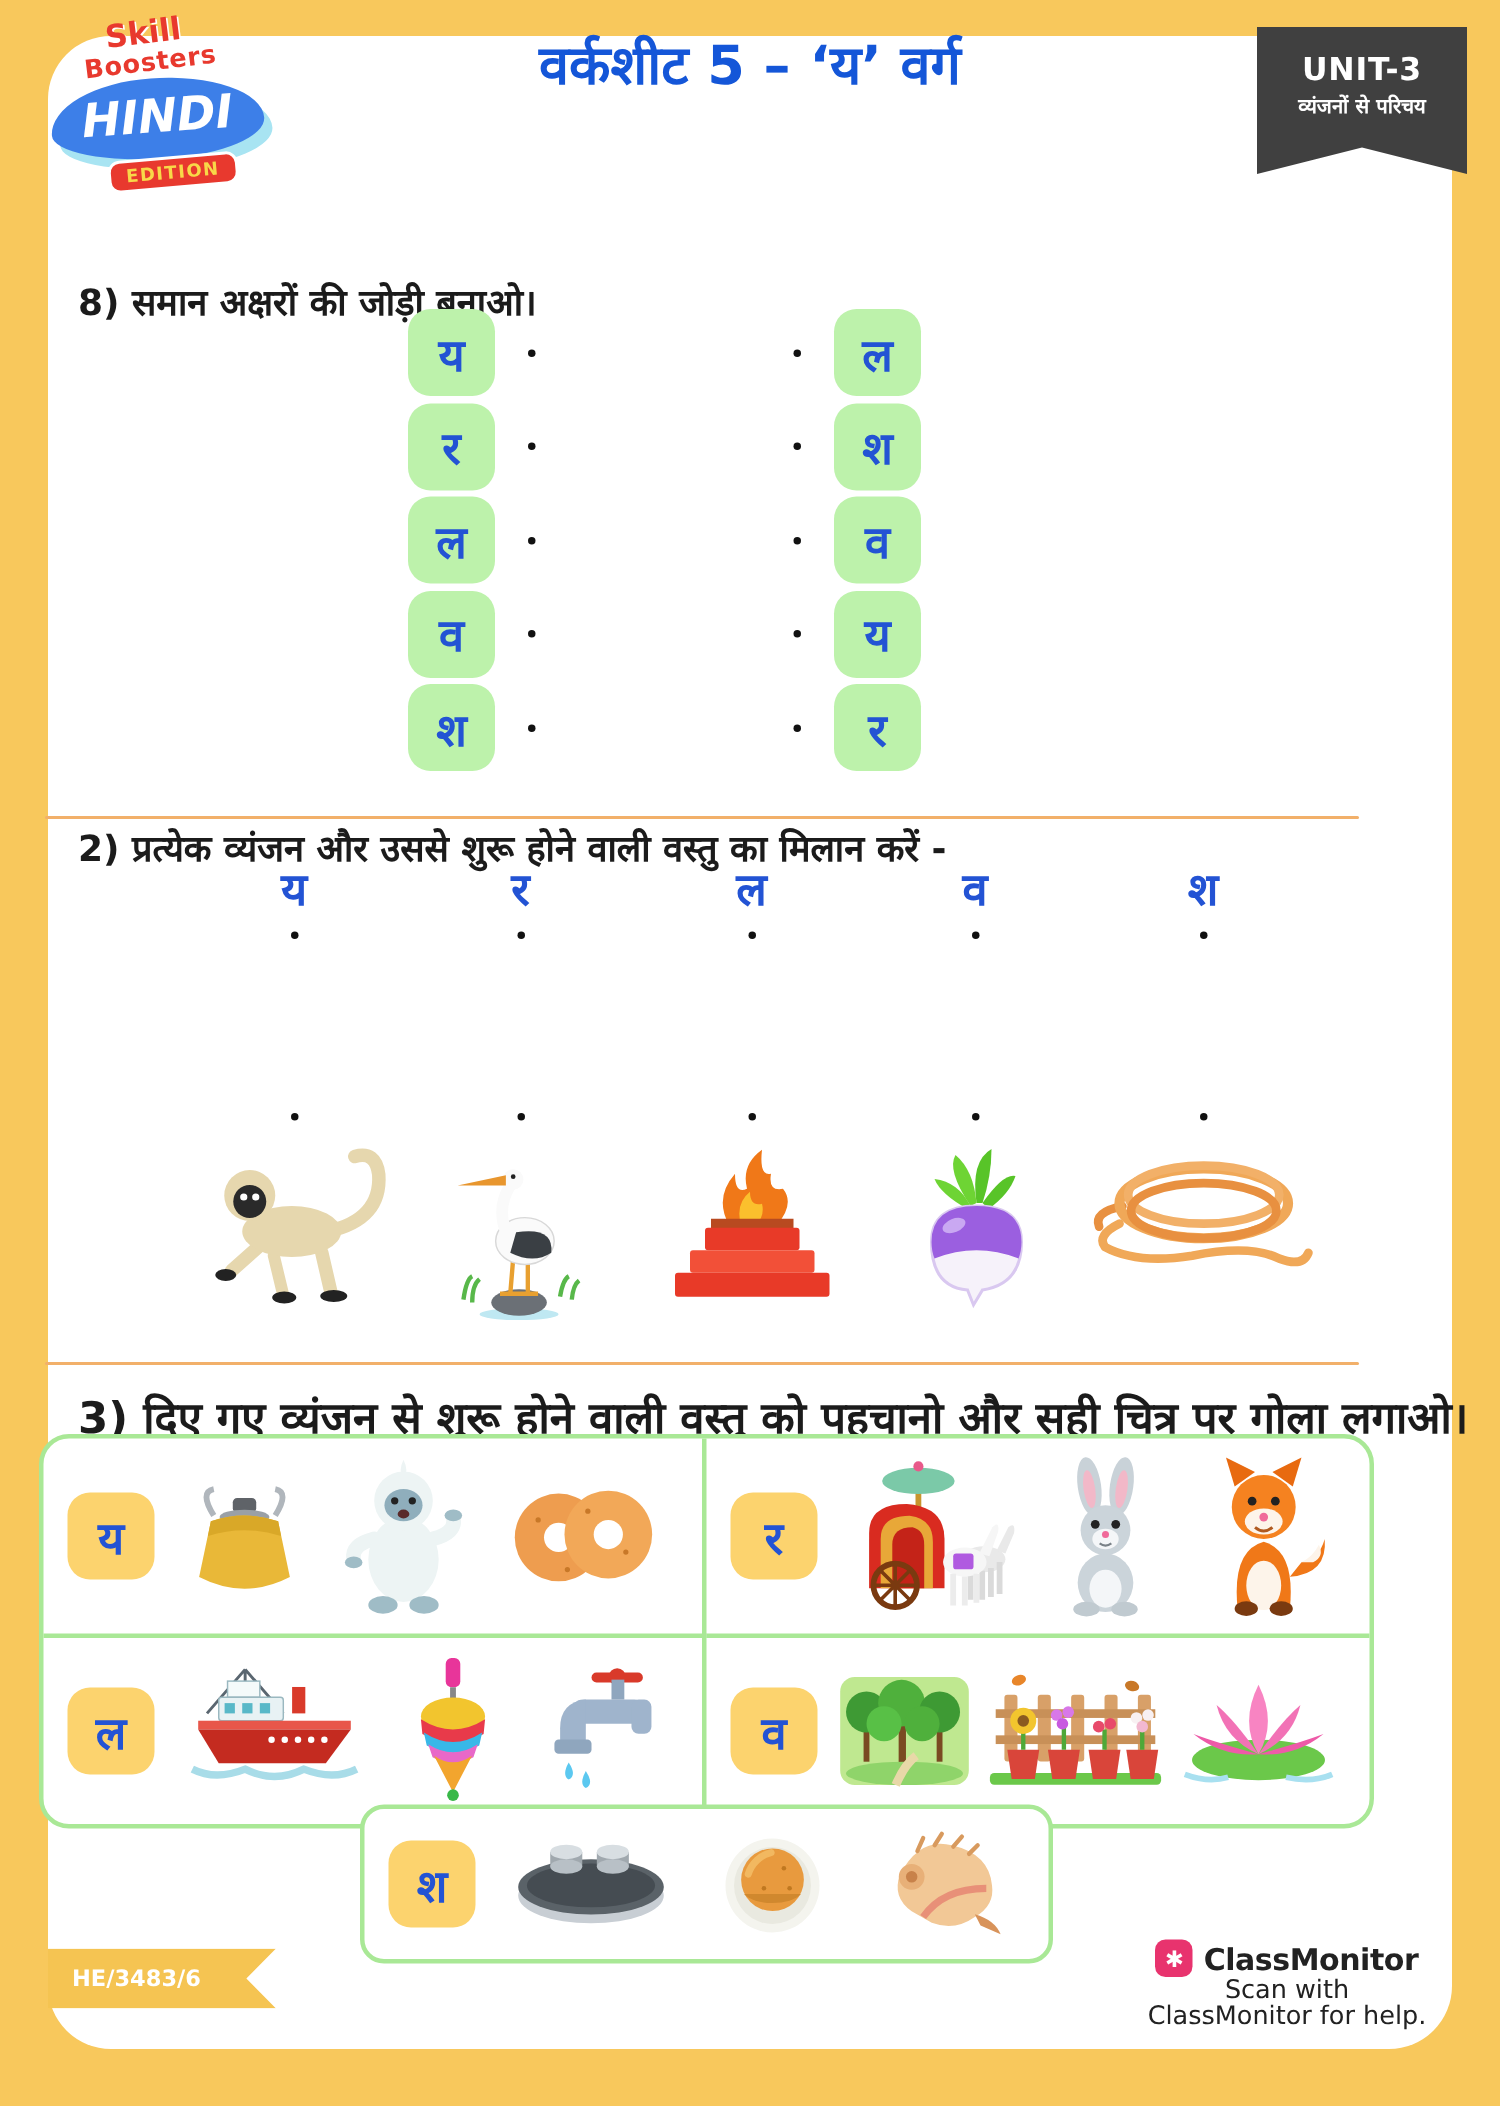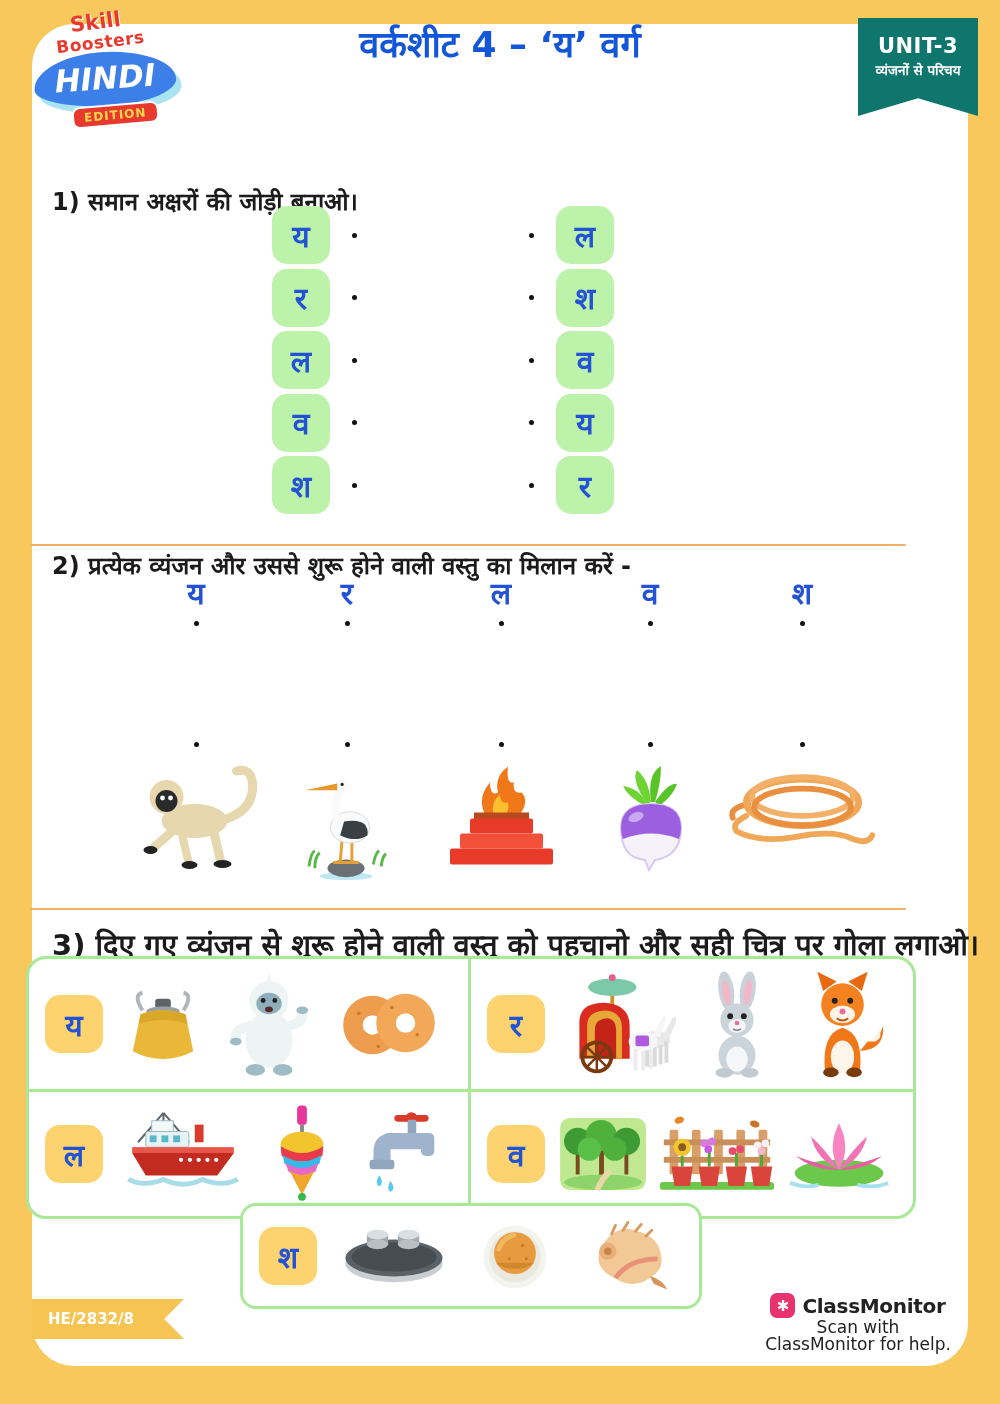--- a/index.html
+++ b/index.html
@@ -23,22 +23,22 @@
     border-radius:48% 52% 46% 54%/62% 58% 42% 38%;
     box-shadow:5px 7px 0 #A8E4F2;transform:rotate(-4deg);
   }
   .logo-edition{
     position:absolute;left:46px;top:96px;background:#E8392E;color:#F8D848;
     font-weight:800;font-size:12px;letter-spacing:1px;padding:2px 10px;border-radius:8px;
     border:2px solid #fff;transform:rotate(-5deg);
   }
   
   .unit-badge{
-    position:absolute;right:22px;top:18px;width:120px;height:98px;z-index:5;
-    background:#0f766e;color:#fff;text-align:center;
+    position:absolute;right:22px;top:18px;width:140px;height:98px;z-index:5;
+    background:#404040;color:#fff;text-align:center;
     clip-path:polygon(0 0,100% 0,100% 100%,50% 82%,0 100%);
   }
   .unit-badge .u1{font-weight:800;font-size:21px;margin-top:16px;letter-spacing:.5px;}
   .unit-badge .u2{font-weight:700;font-size:13.5px;margin-top:3px;}
   
   .title{position:absolute;left:0;top:22px;width:100%;text-align:center;color:#1456D8;font-weight:800;}
   .title .t1{font-size:37px;line-height:46px;}
   .title .t2{font-size:36px;line-height:46px;}
   
   .sec-heading{position:absolute;left:52px;color:#1b1b1b;font-size:24px;font-weight:600;}
@@ -102,24 +102,24 @@
   <div class="logo-blob">HINDI</div>
   <div class="logo-edition">EDITION</div>
 </div>
 
 <div class="unit-badge">
   <div class="u1">UNIT-3</div>
   <div class="u2">व्यंजनों से परिचय</div>
 </div>
 
 <div class="title">
-  <div class="t2">वर्कशीट 4 – ‘य’ वर्ग</div>
-</div>
-
-<div class="sec-heading" style="top:184px;">1) समान अक्षरों की जोड़ी बनाओ।</div>
+  <div class="t2">वर्कशीट 5 – ‘य’ वर्ग</div>
+</div>
+
+<div class="sec-heading" style="top:184px;">8) समान अक्षरों की जोड़ी बनाओ।</div>
 
 <div class="s1-rows">
   <div class="s1-row">
     <div class="tile green">
         <span>य</span>
       </div>
     <span class="dot l"></span>
       <span class="sp"></span>
     <span class="dot r"></span>
     <div class="tile green">
@@ -506,21 +506,21 @@
       <path d="M32 14 L36 5 M44 10 L49 2 M57 11 L63 4 M68 16 L74 10" stroke="#D89A5E" stroke-width="3" stroke-linecap="round"></path>
       <path d="M36 60 Q50 40 80 40" stroke="#E89078" stroke-width="5" fill="none"></path>
       <circle cx="28" cy="32" r="9" fill="#E8B078"></circle>
       <circle cx="28" cy="32" r="4" fill="#C8824A"></circle>
       <path d="M72 58 Q86 62 90 72 L76 66 Z" fill="#D8935A"></path>
     </svg>
   </div>
 </div>
 
 <div class="code-ribbon">
-  <span>HE/2832/8</span>
+  <span>HE/3483/6</span>
 </div>
 
 <div class="brand">
   <div class="row">
     <span class="bicon">✱</span>
     <span class="bname">ClassMonitor</span>
   </div>
   <div class="tag">Scan with</div>
   <div class="tag">ClassMonitor for help.</div>
 </div>

